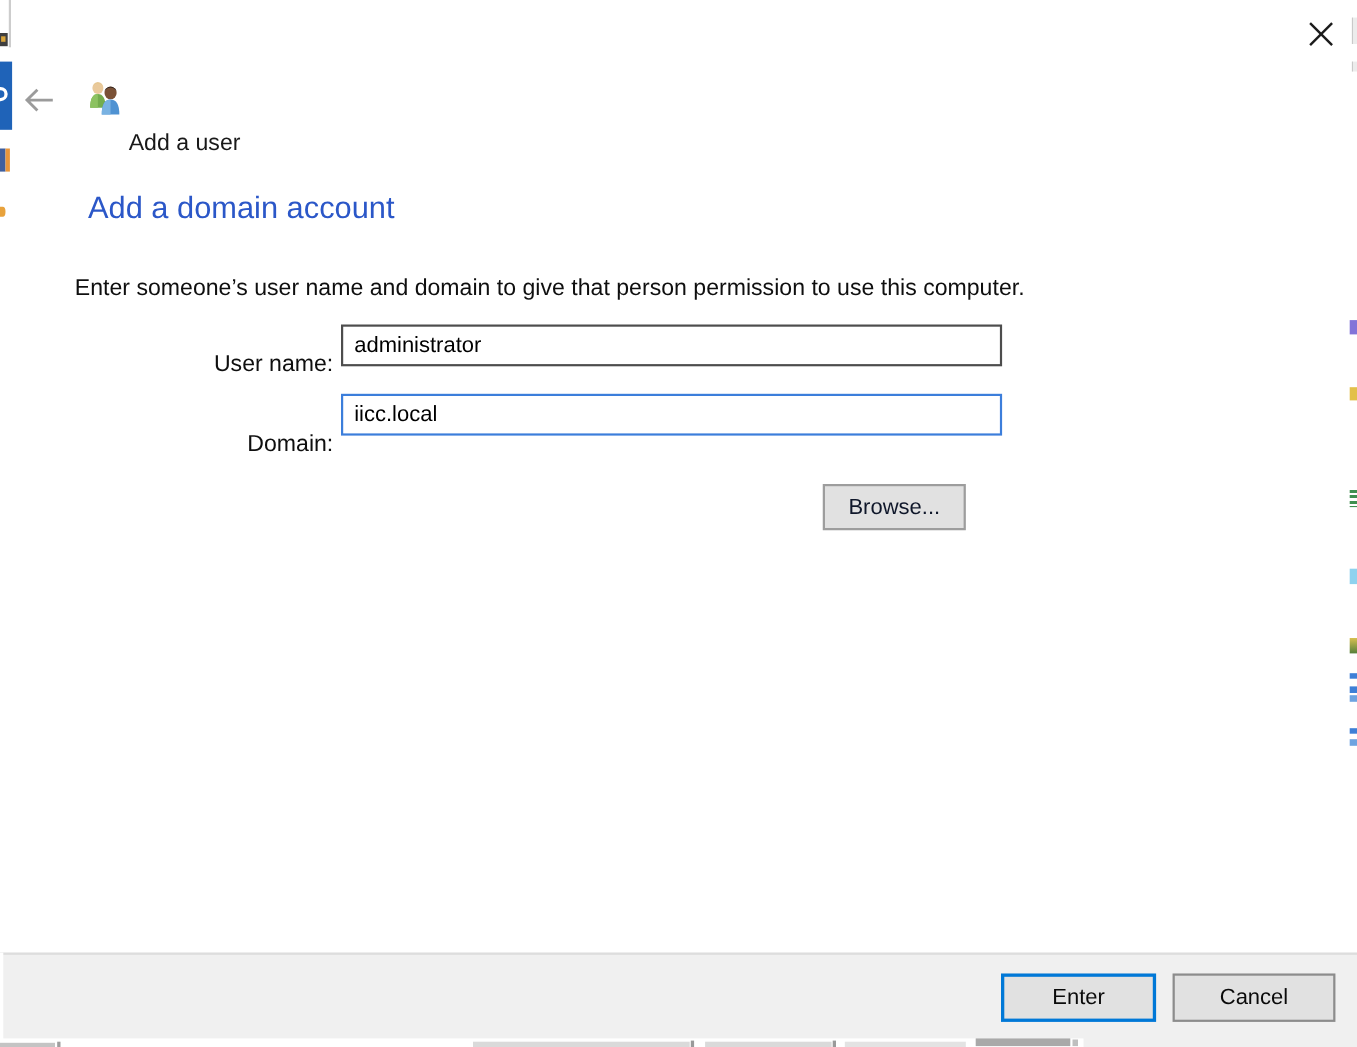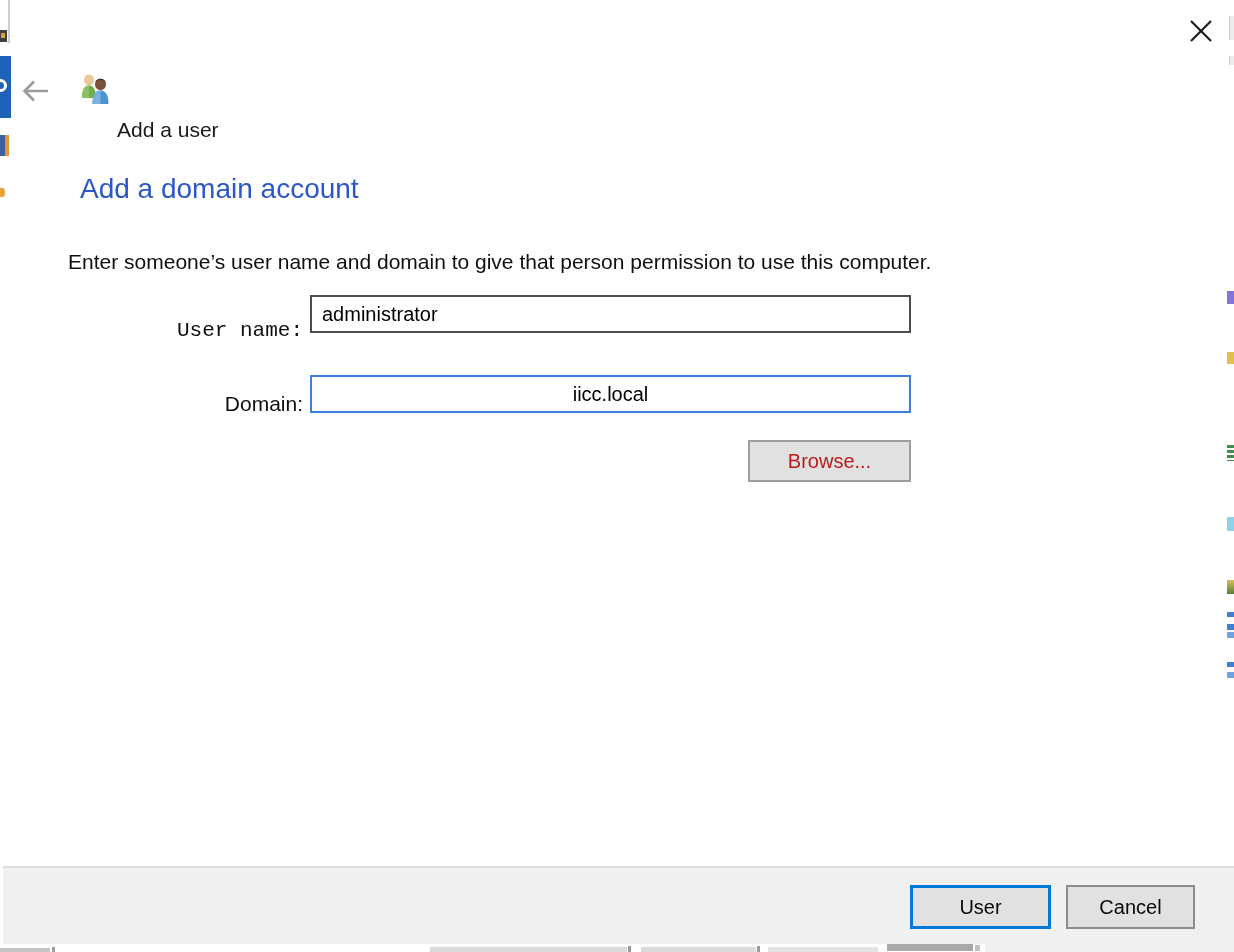--- a/index.html
+++ b/index.html
@@ -43,52 +43,52 @@
     letter-spacing:0px;
   }
   .description{
     position:absolute;left:68px;top:250px;width:1040px;
     font-size:21px;color:#0f0f0f;
   }
   .field-label{
     position:absolute;left:60px;width:243px;text-align:right;
     font-size:21px;color:#0f0f0f;
   }
-  .lbl-username{top:319px;font-family:Liberation Mono, monospace;}
+  .lbl-username{top:319px;}
   .lbl-domain{top:392px;}
   .text-input{
     position:absolute;left:310px;width:601px;height:38px;
     border:2px solid #4d4d4d;background:#ffffff;
     font-family:"Liberation Sans","DejaVu Sans",sans-serif;
     font-size:20px;color:#000;padding:0 10px;outline:none;
   }
   .inp-username{top:295px;}
-  .inp-domain{top:375px;border-color:var(--focused-input-border);text-align:center;}
+  .inp-domain{top:358px;border-color:var(--focused-input-border);}
 
   .browse-btn{
-    position:absolute;left:748px;top:440px;width:163px;height:42px;
+    position:absolute;left:748px;top:440px;width:130px;height:42px;
     background:var(--button-bg);border:2px solid #9d9d9d;
     font-family:"Liberation Sans","DejaVu Sans",sans-serif;
-    font-size:20px;color:#b91c1c;cursor:pointer;
+    font-size:20px;color:#0f172a;cursor:pointer;
   }
 
   
   .footer{
     position:absolute;left:0;top:866px;width:1234px;height:86px;
     background:var(--footer-bg);border-top:2px solid #dddddd;
   }
   .footer-left-gap{position:absolute;left:0;top:866px;width:3px;height:86px;background:#fff;}
   .next-btn{
     position:absolute;left:910px;top:885px;width:141px;height:44px;
     background:var(--button-bg);border:3px solid var(--default-button-border);
     font-family:"Liberation Sans","DejaVu Sans",sans-serif;
     font-size:20px;color:#0a0a0a;cursor:pointer;
   }
   .cancel-btn{
-    position:absolute;left:1066px;top:885px;width:129px;height:44px;
+    position:absolute;left:1066px;top:885px;width:148px;height:44px;
     background:var(--button-bg);border:2px solid #8c8c8c;
     font-family:"Liberation Sans","DejaVu Sans",sans-serif;
     font-size:20px;color:#0a0a0a;cursor:pointer;
   }
 
   
   .below-footer{position:absolute;left:0;top:944px;width:985px;height:8px;background:#fff;}
   .bf{position:absolute;background:#dadada;}
   .bf-bar1{left:0;top:948px;width:50px;height:4px;background:#c4c4c4;}
   .bf-tick{left:52px;top:947px;width:3px;height:5px;background:#9f9f9f;}
@@ -189,21 +189,21 @@
 <label class="field-label lbl-username">User name:</label>
 <input class="text-input inp-username" type="text" value="administrator" style="">
 
 <label class="field-label lbl-domain">Domain:</label>
 <input class="text-input inp-domain" type="text" value="iicc.local" style="">
 
 <button class="browse-btn">Browse...</button>
 
 <div class="footer"></div>
 <div class="footer-left-gap"></div>
-<button class="next-btn">User</button>
+<button class="next-btn">Enter</button>
 <button class="cancel-btn">Cancel</button>
 
 <div class="below-footer">
   
 </div>
 <div class="abs bf bf-bar1"></div>
 <div class="abs bf bf-tick"></div>
 <div class="abs bf bf-bar2"></div>
 <div class="abs bf bf-div1"></div>
 <div class="abs bf bf-bar3"></div>

